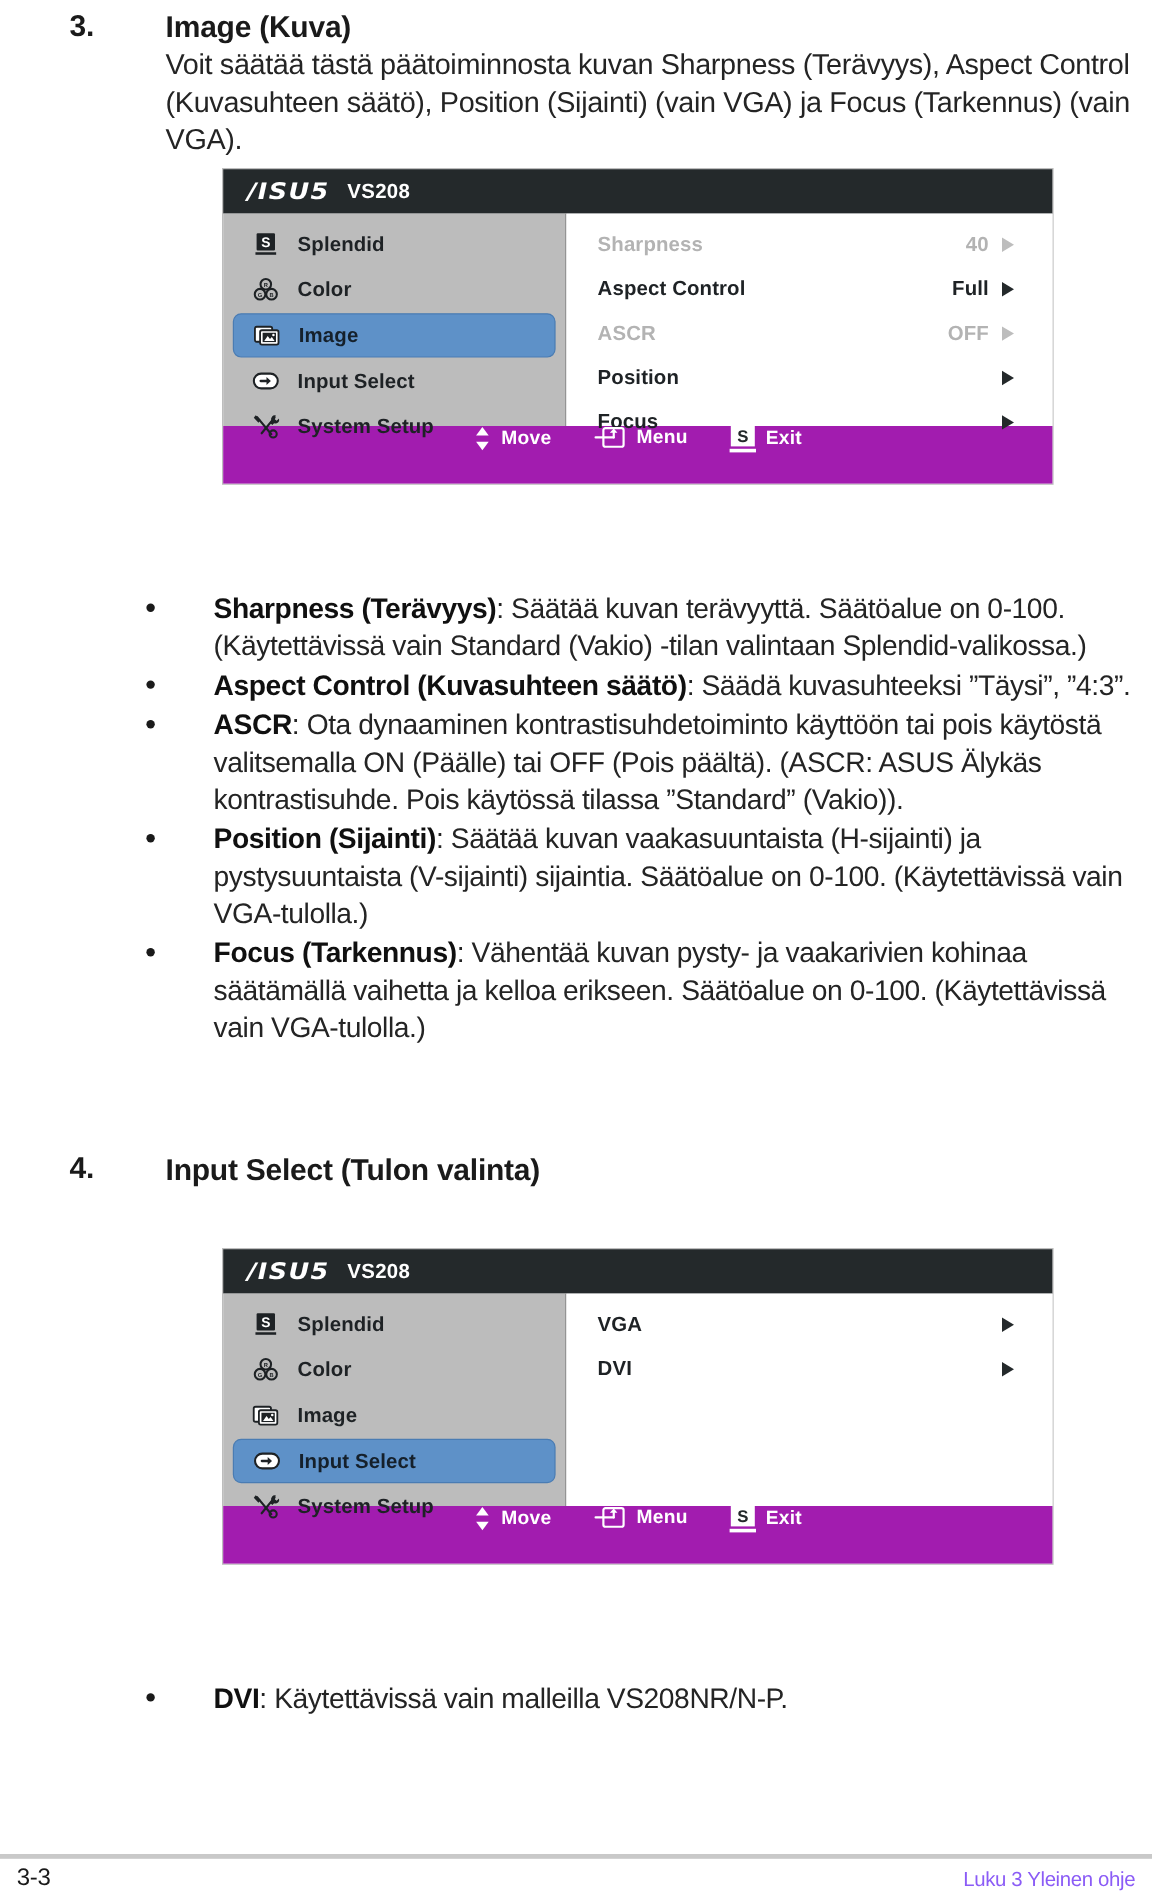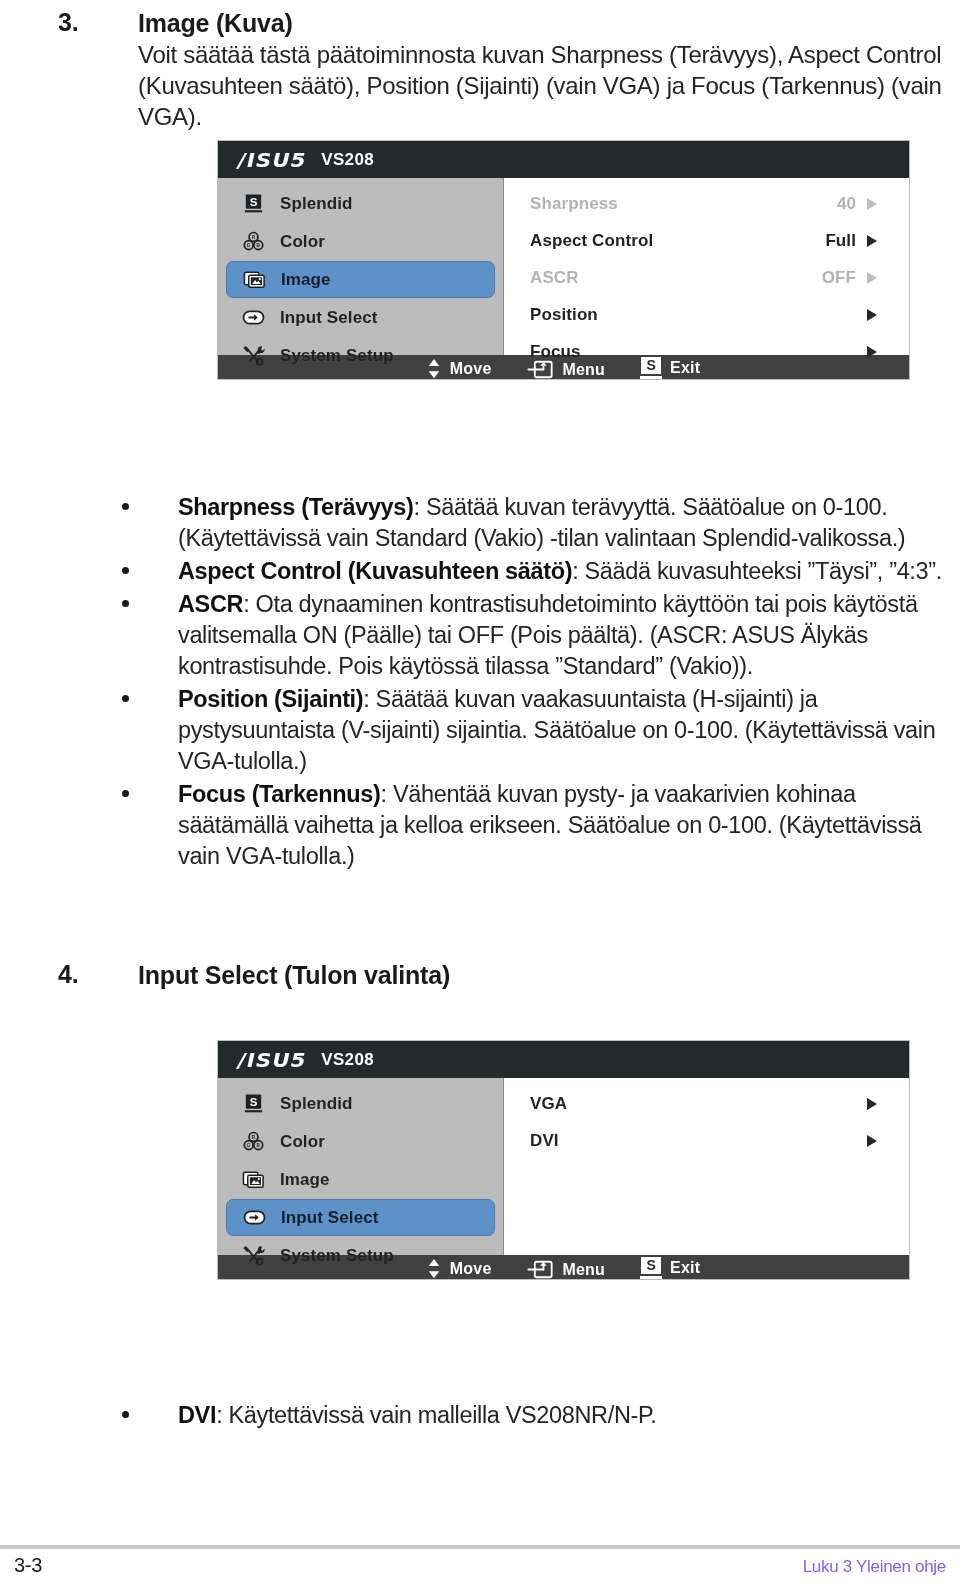--- a/index.html
+++ b/index.html
@@ -76,21 +76,20 @@
   .bullet b { font-weight: bold; color: #101010; }
 
   
   .osd {
     position: absolute;
     width: 693px;
     background: #ffffff;
     border: 1px solid #bdbdbd;
     box-sizing: border-box;
     font-family: "Liberation Sans", sans-serif;
-    margin-left: 32px;
   }
   .osd-title {
     height: 37px;
     background: #24292b;
     display: flex;
     align-items: center;
     padding-left: 20px;
     box-sizing: border-box;
   }
   .asus-logo {
@@ -183,24 +182,24 @@
   .caret {
     width: 0; height: 0;
     border-left: 10px solid #24292b;
     border-top: 6.5px solid transparent;
     border-bottom: 6.5px solid transparent;
     flex: 0 0 10px;
   }
   .main-row.dim .caret { border-left-color: #bdbdbd; }
 
   .osd-foot {
-    height: 24px;
-    background: #404040;
-    display: flex;
-    align-items: flex-end;
+    height: 48px;
+    background: #a21caf;
+    display: flex;
+    align-items: flex-start;
     justify-content: center;
     gap: 36px;
   }
   .foot-item {
     display: flex;
     align-items: center;
     gap: 9px;
   }
   .foot-text {
     color: #ffffff;

